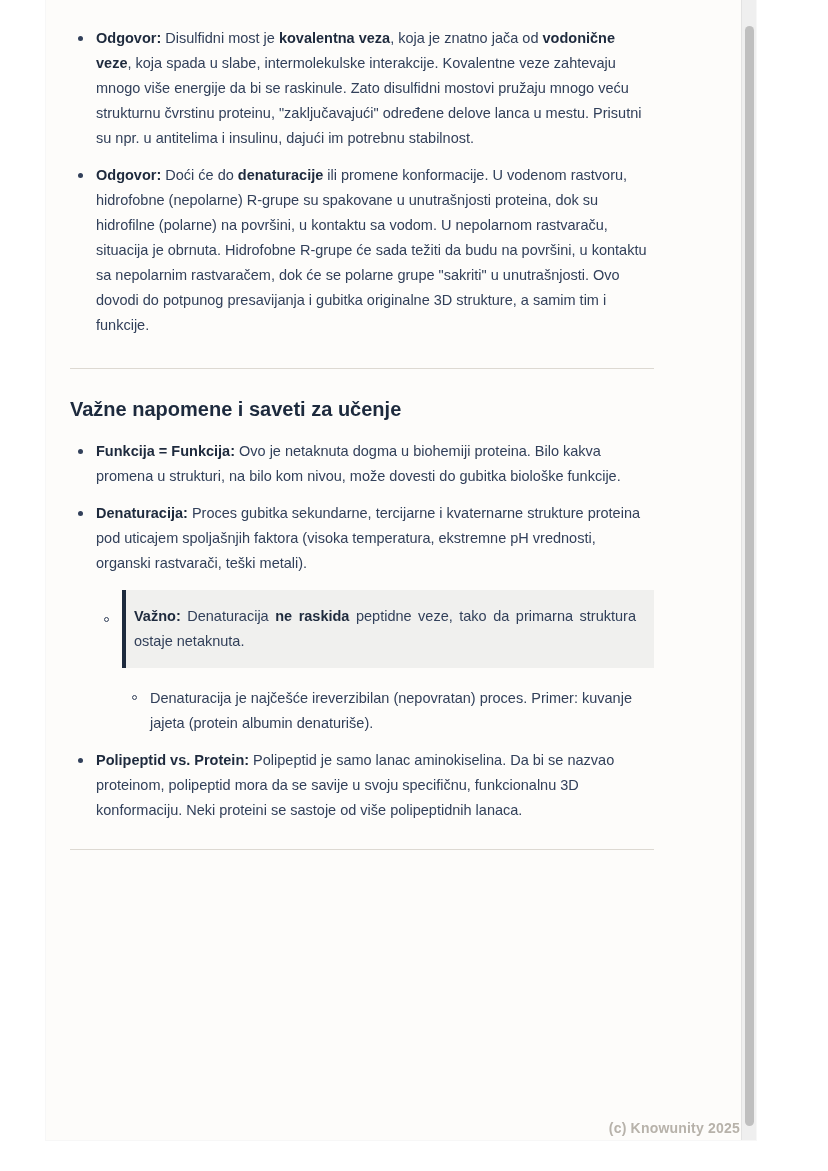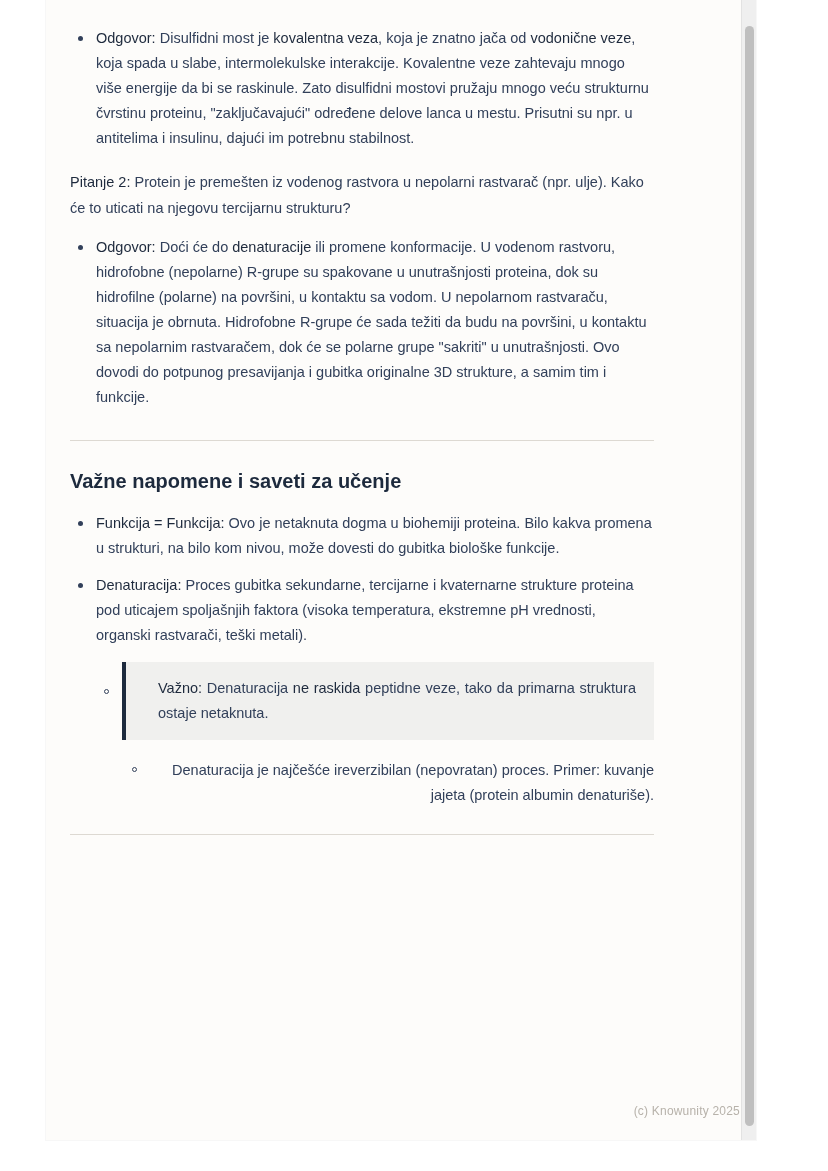--- a/index.html
+++ b/index.html
@@ -73,40 +73,39 @@
     border-radius: 50%;
     background: #32405a;
   }
   li.sub {
     position: relative;
     padding-left: 26px;
     margin: 0 0 10px 0;
     font-size: 14.5px;
     line-height: 25px;
     color: #32405a;
-    text-align: right;
   }
   li.sub::before {
     content: "";
     position: absolute;
     left: 8px;
     top: 9px;
     width: 5px;
     height: 5px;
     border-radius: 50%;
     border: 1px solid #32405a;
     background: transparent;
     box-sizing: border-box;
   }
   .sublist {
     list-style: none;
     margin: 14px 0 0 0;
     padding: 0 0 0 28px;
   }
-  b, strong { font-weight: normal; color: #1e2a3d; }
+  b, strong { font-weight: bold; color: #1e2a3d; }
 
   .para {
     font-size: 14.5px;
     line-height: 26px;
     margin: 18px 0 14px 0;
     color: #32405a;
   }
 
   hr.sep {
     border: none;
@@ -134,56 +133,54 @@
     top: 27px;
     width: 5px;
     height: 5px;
     border-radius: 50%;
     border: 1px solid #32405a;
     box-sizing: border-box;
   }
   .callout {
     background: #f0f0ee;
     border-left: 4px solid #1d2a3d;
-    padding: 14px 18px 14px 32px;
+    padding: 14px 18px 14px 8px;
     font-size: 14.5px;
     line-height: 25px;
     text-align: justify;
     color: #32405a;
   }
 
   .footer-line {
     border: none;
     border-top: 1px solid #ddd9d2;
     margin: 26px 0 0 0;
   }
   .credit {
     position: absolute;
     right: 16px;
-    bottom: 22px;
-    font-size: 12px;
+    bottom: 4px;
+    font-size: 14px;
     color: #b7b2aa;
     letter-spacing: 0.2px;
+    font-weight: bold;
   }
 </style>
 </head>
 <body>
 
 <div class="page">
   <div class="content">
 
     <ul class="bullets">
       <li class="bullet">
         <b>Odgovor:</b><span> Disulfidni most je </span><b>kovalentna veza</b><span>, koja je znatno jača od </span><b>vodonične veze</b><span>, koja spada u slabe, intermolekulske interakcije. Kovalentne veze zahtevaju mnogo više energije da bi se raskinule. Zato disulfidni mostovi pružaju mnogo veću strukturnu čvrstinu proteinu, "zaključavajući" određene delove lanca u mestu. Prisutni su npr. u antitelima i insulinu, dajući im potrebnu stabilnost.</span>
       </li>
     </ul>
 
-    <p class="para">
-      <b>Pitanje 2:</b><span> Protein je premešten iz vodenog rastvora u nepolarni rastvarač (npr. ulje). Kako će to uticati na njegovu tercijarnu strukturu?</span>
-    </p>
 
     <ul class="bullets">
       <li class="bullet">
         <b>Odgovor:</b><span> Doći će do </span><b>denaturacije</b><span> ili promene konformacije. U vodenom rastvoru, hidrofobne (nepolarne) R-grupe su spakovane u unutrašnjosti proteina, dok su hidrofilne (polarne) na površini, u kontaktu sa vodom. U nepolarnom rastvaraču, situacija je obrnuta. Hidrofobne R-grupe će sada težiti da budu na površini, u kontaktu sa nepolarnim rastvaračem, dok će se polarne grupe "sakriti" u unutrašnjosti. Ovo dovodi do potpunog presavijanja i gubitka originalne 3D strukture, a samim tim i funkcije.</span>
       </li>
     </ul>
 
     <hr class="sep">
 
     <h2 class="section">Važne napomene i saveti za učenje</h2>
@@ -200,20 +197,23 @@
             <b>Važno:</b><span> Denaturacija </span><b>ne raskida</b><span> peptidne veze, tako da primarna struktura ostaje netaknuta.</span>
           </div>
         </div>
 
         <ul class="sublist">
           <li class="sub">
             <span>Denaturacija je najčešće ireverzibilan (nepovratan) proces. Primer: kuvanje jajeta (protein albumin denaturiše).</span>
           </li>
         </ul>
       </li>
+      <li class="bullet">
+        <b>Polipeptid vs. Protein:</b><span> Polipeptid je samo lanac aminokiselina. Da bi se nazvao proteinom, polipeptid mora da se savije u svoju specifičnu, funkcionalnu 3D konformaciju. Neki proteini se sastoje od više polipeptidnih lanaca.</span>
+      </li>
     </ul>
 
     <hr class="footer-line">
   </div>
 
   <div class="credit">(c) Knowunity 2025</div>
 
   <div class="scroll-track">
     <div class="scroll-thumb"></div>
   </div>

